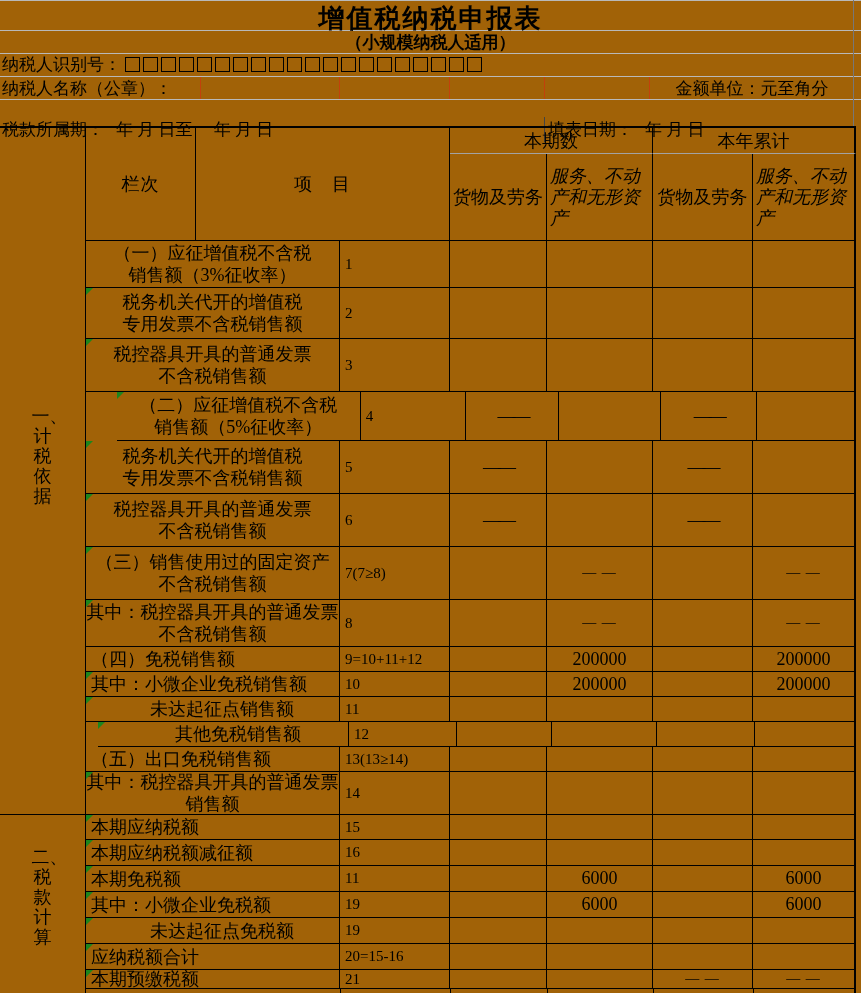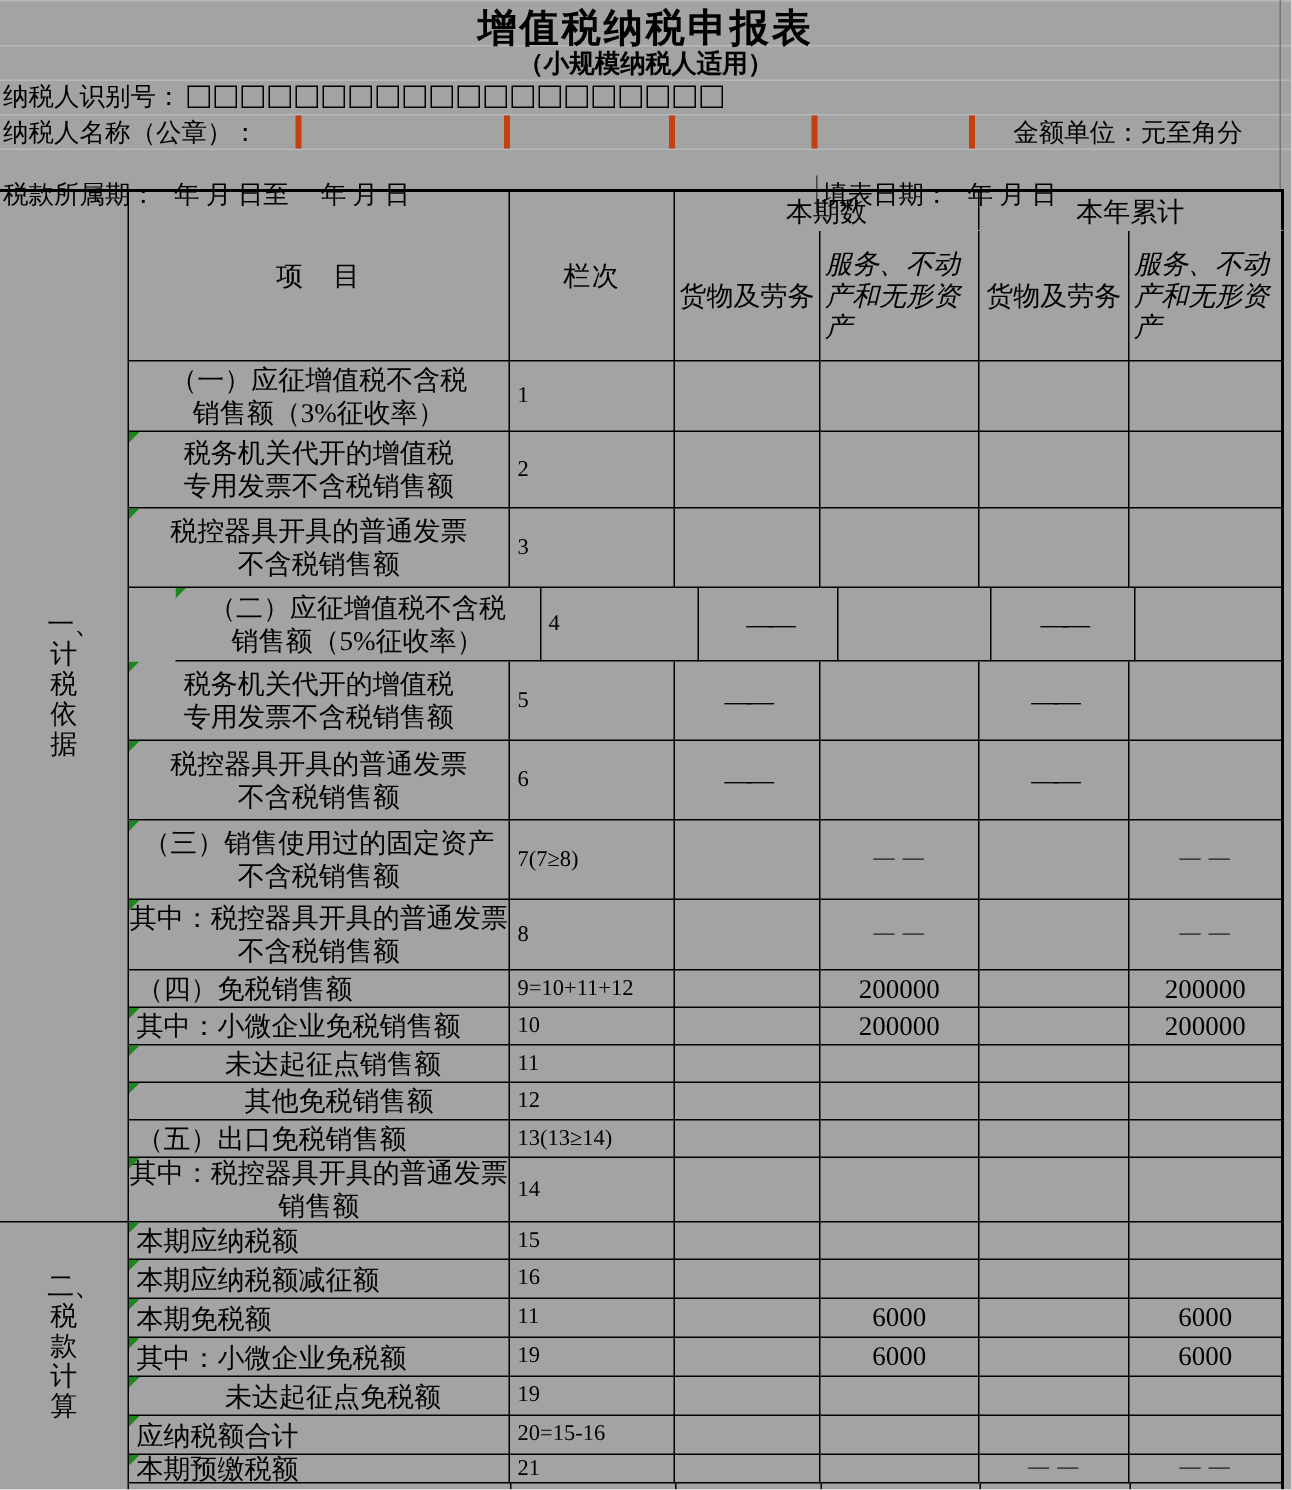--- a/index.html
+++ b/index.html
@@ -1,29 +1,29 @@
 <!DOCTYPE html>
 <html><head>
 <meta charset="utf-8">
 <style>
   html,body{margin:0;padding:0;background:#fff;}
-  #page{position:relative;width:861px;height:993px;background:#a3a3a3;overflow:hidden;
+  #page{position:relative;width:861px;height:993px;background:#a16207;overflow:hidden;
         font-family:"Liberation Serif","DejaVu Serif",serif;color:#000;}
   
   .hline{position:absolute;left:0;width:861px;height:1px;background:#b9b9b9;}
   .vedge-top{position:absolute;top:0;left:853px;width:1px;height:126px;background:#777;}
   .title{position:absolute;top:1px;left:0;width:100%;text-align:center;
          font-size:26px;font-weight:bold;letter-spacing:2px;}
   .subtitle{position:absolute;top:31px;left:0;width:100%;text-align:center;
             font-size:17px;font-weight:bold;}
   .idrow{position:absolute;top:54px;left:2px;height:21px;display:flex;align-items:center;font-size:17px;}
   .idboxes{display:flex;align-items:center;margin-left:4px;}
   .idbox{width:13px;height:13px;border:1px solid #000;margin-right:3px;}
   .namerow{position:absolute;top:77px;left:0;width:854px;height:22px;display:flex;font-size:17px;}
-  .namerow .ncell{border-right:4px solid #c2410c;height:22px;box-sizing:border-box;}
+  .namerow .ncell{border-right:1px solid #c2410c;height:22px;box-sizing:border-box;}
   .namerow .nlabel{width:201px;padding-left:2px;}
   .namerow .n2{width:139px;}.namerow .n3{width:110px;}.namerow .n4{width:95px;}.namerow .n5{width:105px;}
   .namerow .nunit{width:204px;border-right:none;text-align:center;}
   .periodrow{position:absolute;top:117px;left:0;width:854px;height:25px;display:flex;font-size:17px;}
   .periodrow .pcell{box-sizing:border-box;display:flex;align-items:center;}
   .periodrow .pleft{width:545px;border-right:1px solid #444;padding-left:2px;}
   .periodrow .pright{width:309px;padding-left:3px;}
   .plabel{margin-right:12px;}
   
   .grid{position:absolute;top:126px;left:0;width:856px;border-top:2px solid #000;}
@@ -121,22 +121,22 @@
       <span>年 月 日至　 年 月 日</span>
     </div>
     <div class="pcell pright">
       <span class="plabel">填表日期：</span>
       <span>年 月 日</span>
     </div>
   </div>
 
   <div class="grid">
     <div class="grow" style="height:113px">
+      <div class="cell c-no h-no" style="padding-left:0">栏次</div>
       <div class="cell c-item h-item">项　目</div>
-      <div class="cell c-no h-no" style="padding-left:0">栏次</div>
       <div class="hgroup" style="width:203px">
         <div class="hg-top">本期数</div>
         <div class="hg-bottom">
           <div class="hsub goods" style="width:97px">货物及劳务</div>
           <div class="hsub" style="width:106px">
             <div class="wrap">服务、不动产和无形资产</div>
           </div>
         </div>
       </div>
       <div class="hgroup" style="width:203px">
@@ -292,21 +292,21 @@
             <div class="lines">
               <div>未达起征点销售额</div>
             </div>
           </div>
           <div class="cell c-no">11</div>
           <div class="cell c-data c-d1"></div>
           <div class="cell c-data c-d2"></div>
           <div class="cell c-data c-d3"></div>
           <div class="cell c-data c-d4"></div>
         </div>
-        <div class="grow" style="height: 25px;">
+        <div class="grow" style="height: 25px; padding-left: 12px;">
           <div class="cell c-item al-left" style="padding-left: 77px;">
             <div class="tri"></div>
             <div class="lines">
               <div>其他免税销售额</div>
             </div>
           </div>
           <div class="cell c-no">12</div>
           <div class="cell c-data c-d1"></div>
           <div class="cell c-data c-d2"></div>
           <div class="cell c-data c-d3"></div>

